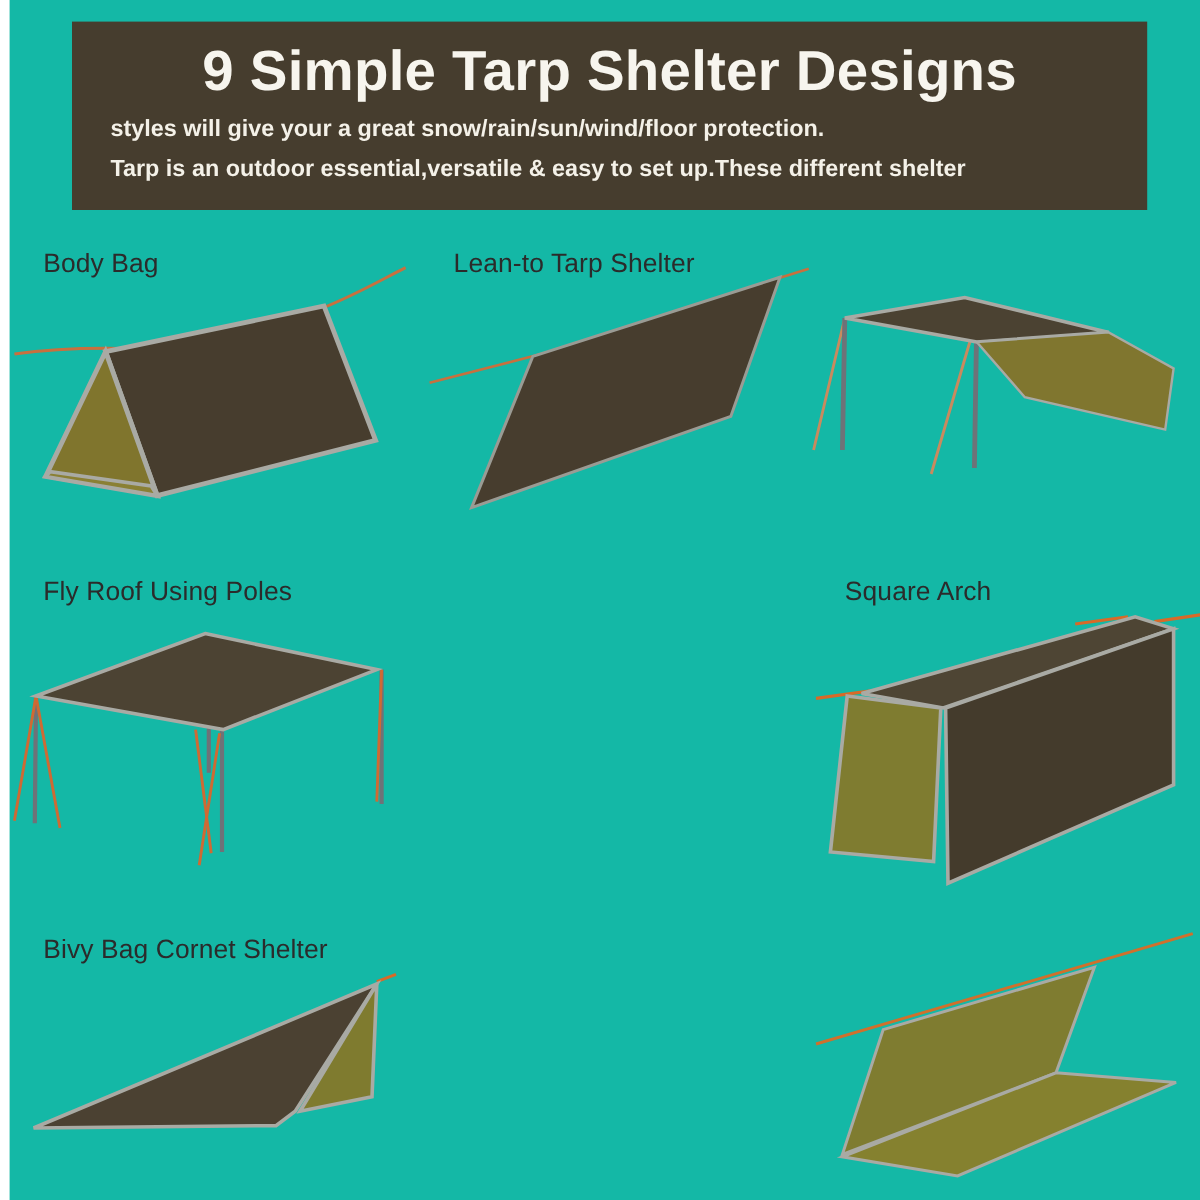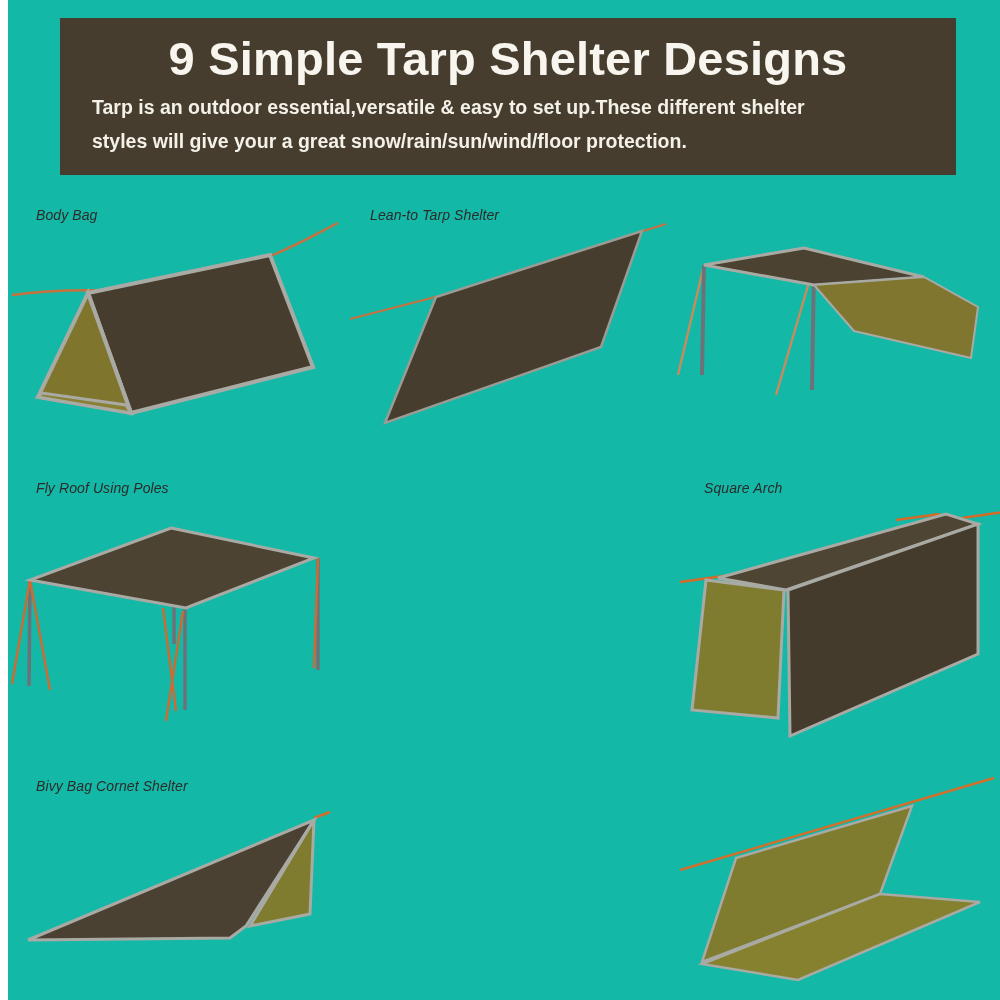--- a/index.html
+++ b/index.html
@@ -51,63 +51,62 @@
     margin: 4px 14px 0 14px;
     text-align: left;
   }
 
   
   .cell {
     position: absolute;
   }
   .cell-label {
     position: absolute;
-    font-size: 14px;
+    font-size: 22px;
     font-weight: normal;
     color: #2b2b2b;
     white-space: nowrap;
     letter-spacing: 0.1px;
-    font-style: italic;
   }
   .cell-art {
     position: absolute;
     left: 0;
     top: 0;
   }
   svg { display: block; overflow: visible; }
 </style>
 </head>
 <body>
 
 <div id="page">
 
   <div class="banner">
     <div class="banner-title">9 Simple Tarp Shelter Designs</div>
+    <div class="banner-sub">styles will give your a great snow/rain/sun/wind/floor protection.</div>
     <div class="banner-sub">Tarp is an outdoor essential,versatile &amp; easy to set up.These different shelter</div>
-    <div class="banner-sub">styles will give your a great snow/rain/sun/wind/floor protection.</div>
   </div>
 
   <div class="cell" style="left:0px; top:195px; width:340px; height:250px;">
     <div class="cell-label" style="left:28px; top:12px;">Body Bag</div>
     <div class="cell-art" style="left:0; top:0;">
       <svg width="340" height="250" viewBox="0 0 340 250">
 
         <path d="M4,100 C60,92 120,96 160,98" stroke="#C8703E" stroke-width="2.4" fill="none"></path>
         <path d="M260,62 C290,50 310,38 330,28" stroke="#C8703E" stroke-width="2.4" fill="none"></path>
 
         <polygon points="80,98 262,60 305,172 123,218" fill="#473D2E" stroke="#A9AAA4" stroke-width="4"></polygon>
 
         <polygon points="80,98 30,202 123,218" fill="#80752D" stroke="#A9AAA4" stroke-width="4"></polygon>
 
         <polygon points="30,202 123,218 118,210 34,198" fill="#8A8034" stroke="#A9AAA4" stroke-width="3"></polygon>
       </svg>
     </div>
   </div>
 
-  <div class="cell" style="left:340px; top:195px; width:340px; height:250px;">
+  <div class="cell" style="left:348px; top:195px; width:340px; height:250px;">
     <div class="cell-label" style="left:22px; top:12px;">Lean-to Tarp Shelter</div>
     <div class="cell-art" style="left:0; top:0;">
       <svg width="340" height="250" viewBox="0 0 340 250">
 
         <path d="M2,124 L95,100" stroke="#C8703E" stroke-width="2.2" fill="none"></path>
         <path d="M292,37 L318,29" stroke="#C8703E" stroke-width="2.2" fill="none"></path>
 
         <polygon points="88,102 294,36 253,152 37,228" fill="#473D2E" stroke="#9A9B94" stroke-width="2.5"></polygon>
       </svg>
     </div>

